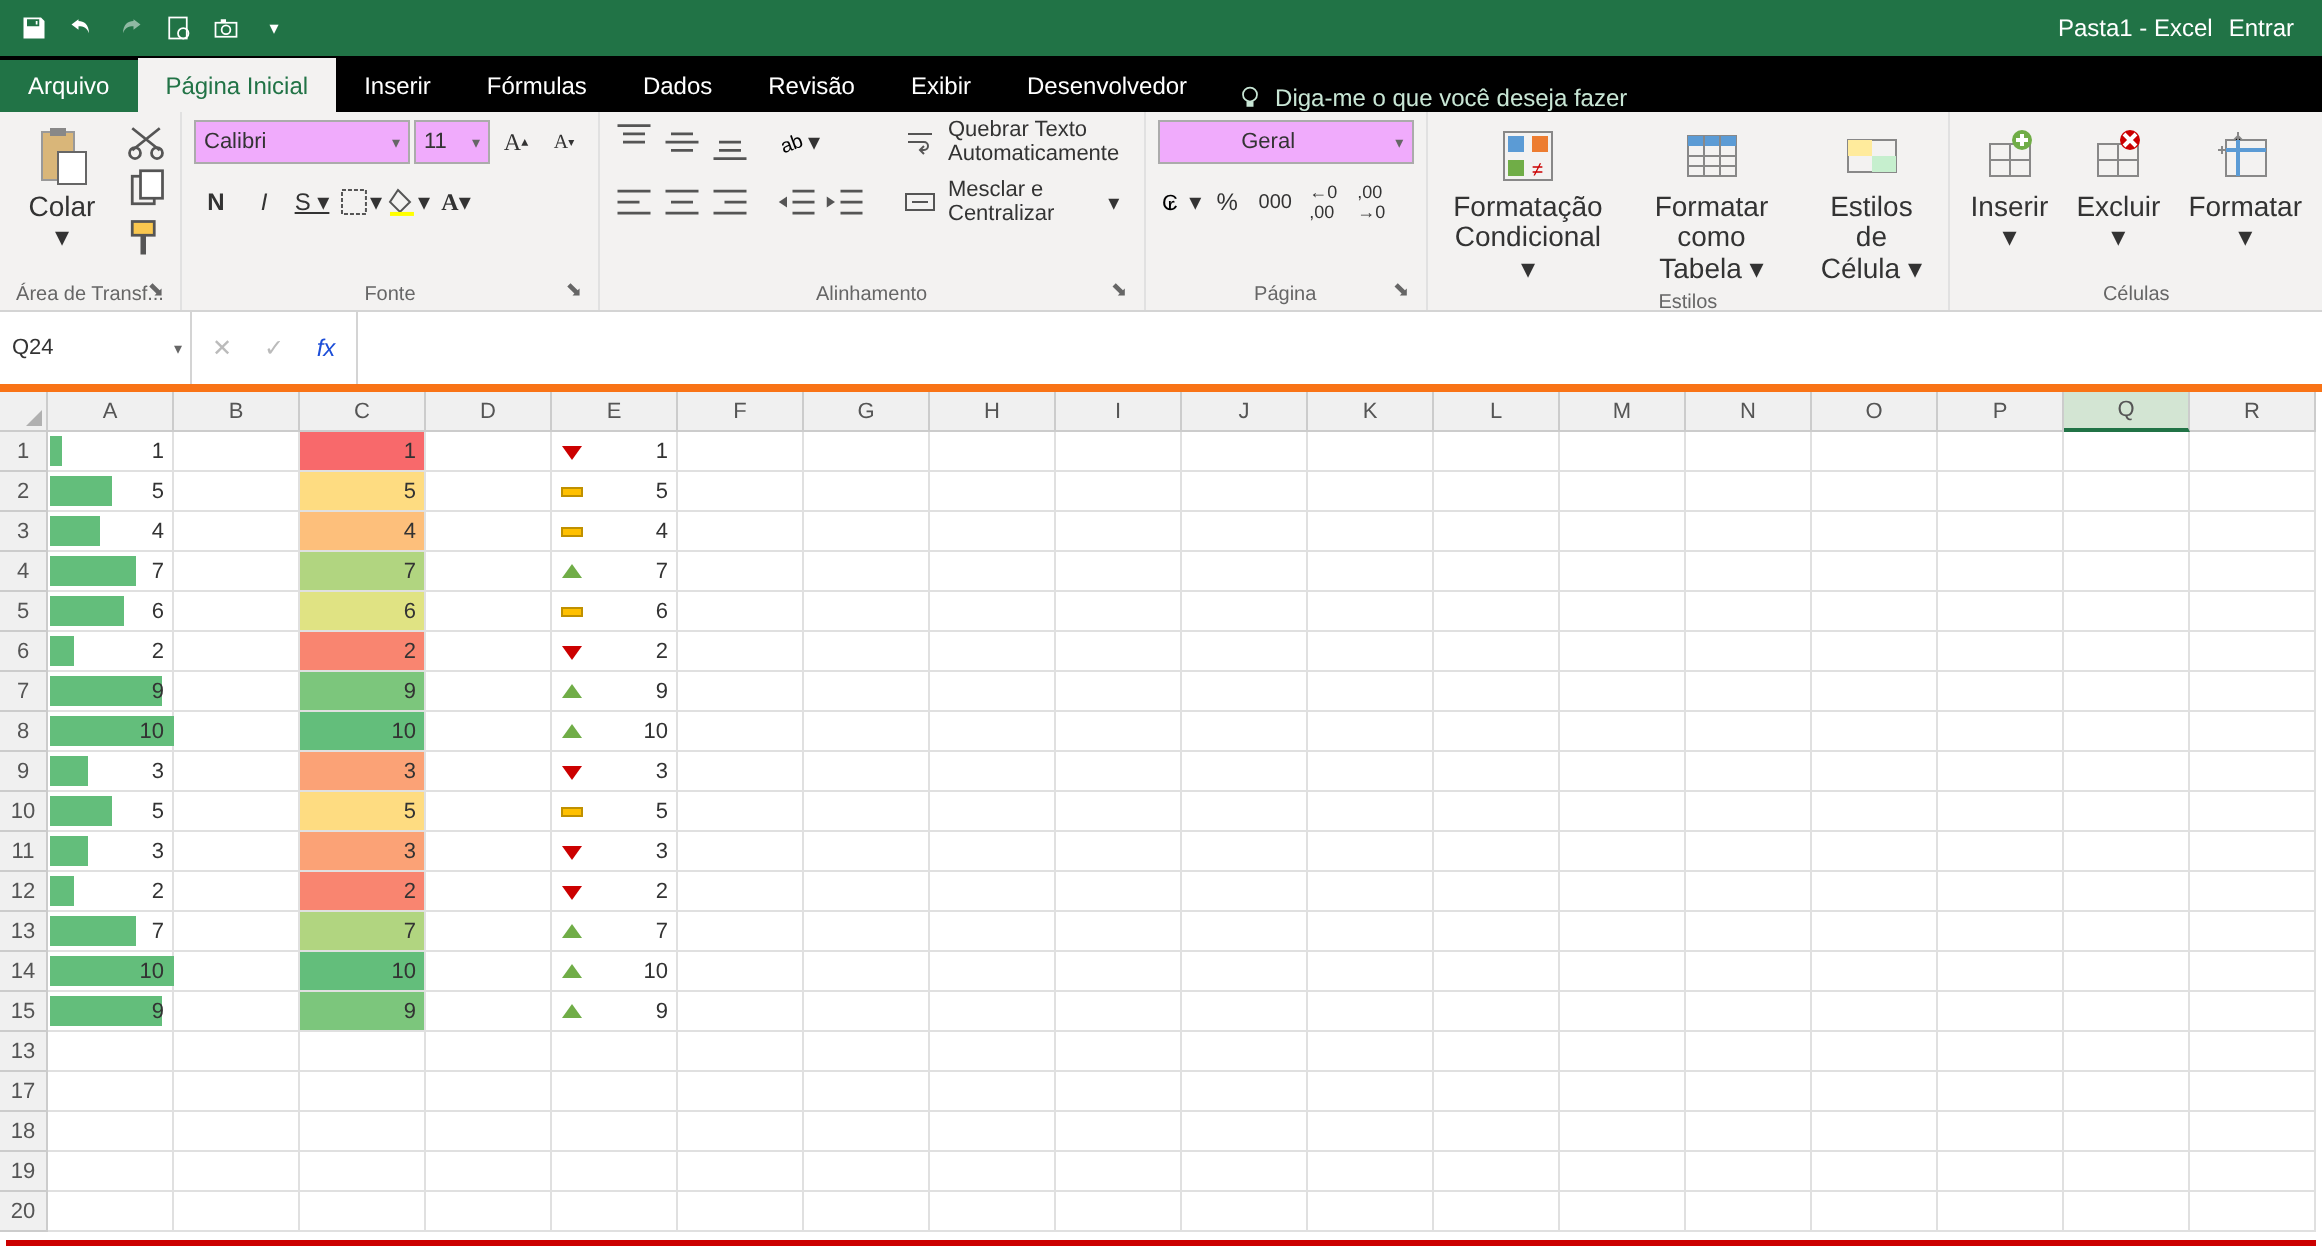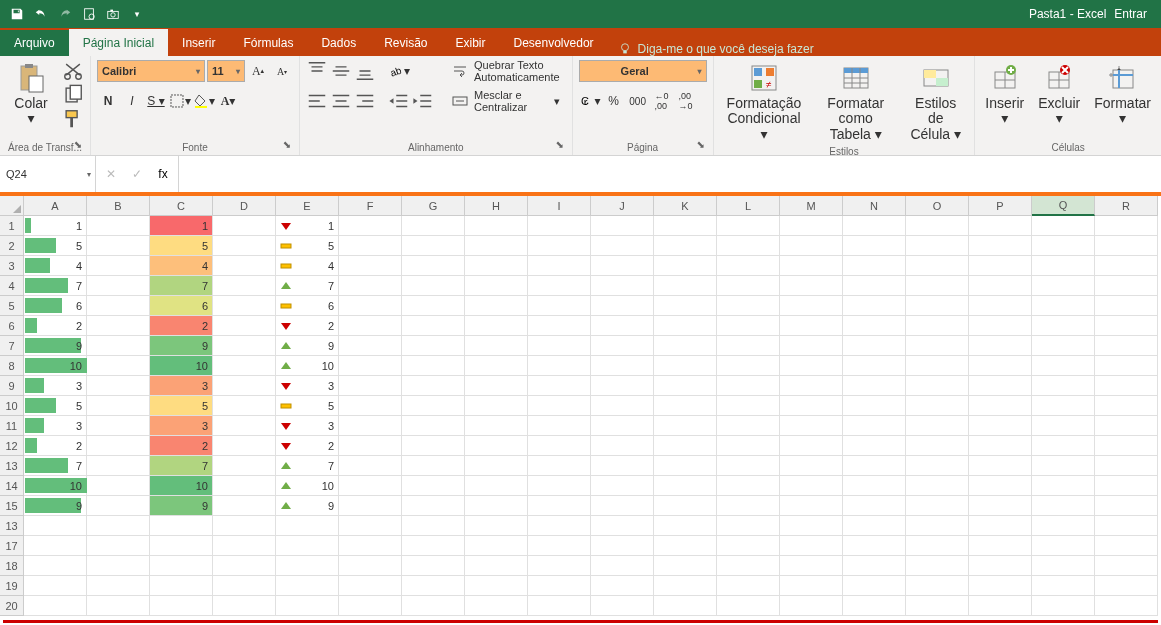--- a/index.html
+++ b/index.html
@@ -7,40 +7,40 @@
 
 
 .titlebar { background: #217346; height: 28px; display: flex; align-items: center; color: #fff; padding: 0 6px; }
 .titlebar .qat { display: flex; gap: 2px; align-items: center; }
 .titlebar .qat-btn { width: 22px; height: 22px; display: flex; align-items: center; justify-content: center; cursor: pointer; }
 .titlebar .qat-btn svg { width: 14px; height: 14px; }
 .titlebar .title { flex: 1; text-align: right; font-size: 12px; }
 .titlebar .signin { font-size: 12px; padding: 0 8px; cursor: pointer; }
 
 
-.tabs { background: #c2410c; height: 28px; display: flex; align-items: flex-end; }
+.tabs { background: #000000; height: 28px; display: flex; align-items: flex-end; }
 .tab { padding: 6px 14px; color: #fff; font-size: 12px; cursor: pointer; }
 .tab.file { background: #217346; }
 .tab.active { background: #f3f2f1; color: #217346; border-top: 1px solid #f3f2f1; }
 .tell-me { display: flex; align-items: center; color: #c8e6d5; padding: 0 10px; gap: 6px; font-size: 12px; }
 .tell-me svg { width: 14px; height: 14px; }
 
 
 .ribbon { background: #f3f2f1; border-bottom: 1px solid #d4d4d4; height: 100px; display: flex; }
 .group { border-right: 1px solid #e1e1e1; padding: 4px 6px 2px 6px; display: flex; flex-direction: column; justify-content: space-between; }
 .group-body { flex: 1; display: flex; gap: 6px; align-items: flex-start; }
 .group-label { text-align: center; font-size: 10px; color: #666; padding-top: 2px; position: relative; }
 .group-label .launcher { position: absolute; right: 0; bottom: 2px; width: 12px; height: 12px; cursor: pointer; }
 .btn-big { display: flex; flex-direction: column; align-items: center; gap: 2px; padding: 2px 4px; cursor: pointer; min-width: 50px; }
 .btn-big .icon { width: 32px; height: 32px; display: flex; align-items: center; justify-content: center; }
 .btn-big .lbl { font-size: 14px; text-align: center; line-height: 1.1; }
 .btn-sm { width: 22px; height: 22px; display: flex; align-items: center; justify-content: center; cursor: pointer; }
 .col { display: flex; flex-direction: column; gap: 2px; }
 .row { display: flex; gap: 2px; align-items: center; }
-.combo { height: 22px; border: 1px solid #ababab; background: #fdba74; display: flex; align-items: center; padding: 0 4px; font-size: 11px; font-weight: bold; }
+.combo { height: 22px; border: 1px solid #ababab; background: #f0abfc; display: flex; align-items: center; padding: 0 4px; font-size: 11px; }
 .combo.font { width: 108px; }
 .combo.size { width: 38px; }
 .combo.numfmt { width: 128px; padding-left: 41px; }
 .combo .arrow { margin-left: auto; font-size: 8px; color: #666; }
 .long-btn { display: flex; align-items: center; gap: 6px; padding: 2px 6px; cursor: pointer; font-size: 11px; height: 22px; }
 .long-btn svg { width: 16px; height: 16px; flex-shrink: 0; }
 
 
 .fbar { height: 40px; border-bottom: 4px solid #f97316; display: flex; align-items: stretch; background: #fff; }
 .namebox { width: 96px; border-right: 1px solid #d4d4d4; display: flex; align-items: center; padding: 0 6px; font-size: 11px; position: relative; }
@@ -358,21 +358,21 @@
 </div>
 
 <div class="fbar">
   <div class="namebox">
       <span>Q24</span>
       <span class="arrow">▾</span>
     </div>
   <div class="fbar-btns">
     <div class="btn-sm">✕</div>
     <div class="btn-sm">✓</div>
-    <div class="btn-sm" style="color:#000000;">fx</div>
+    <div class="btn-sm" style="color:#1d4ed8;font-style:italic">fx</div>
   </div>
   <div class="formula-input"></div>
 </div>
 
 <div class="grid" id="grid">
     <div class="corner"></div>
     <div class="colh">A</div>
     <div class="colh">B</div>
     <div class="colh">C</div>
     <div class="colh">D</div>

